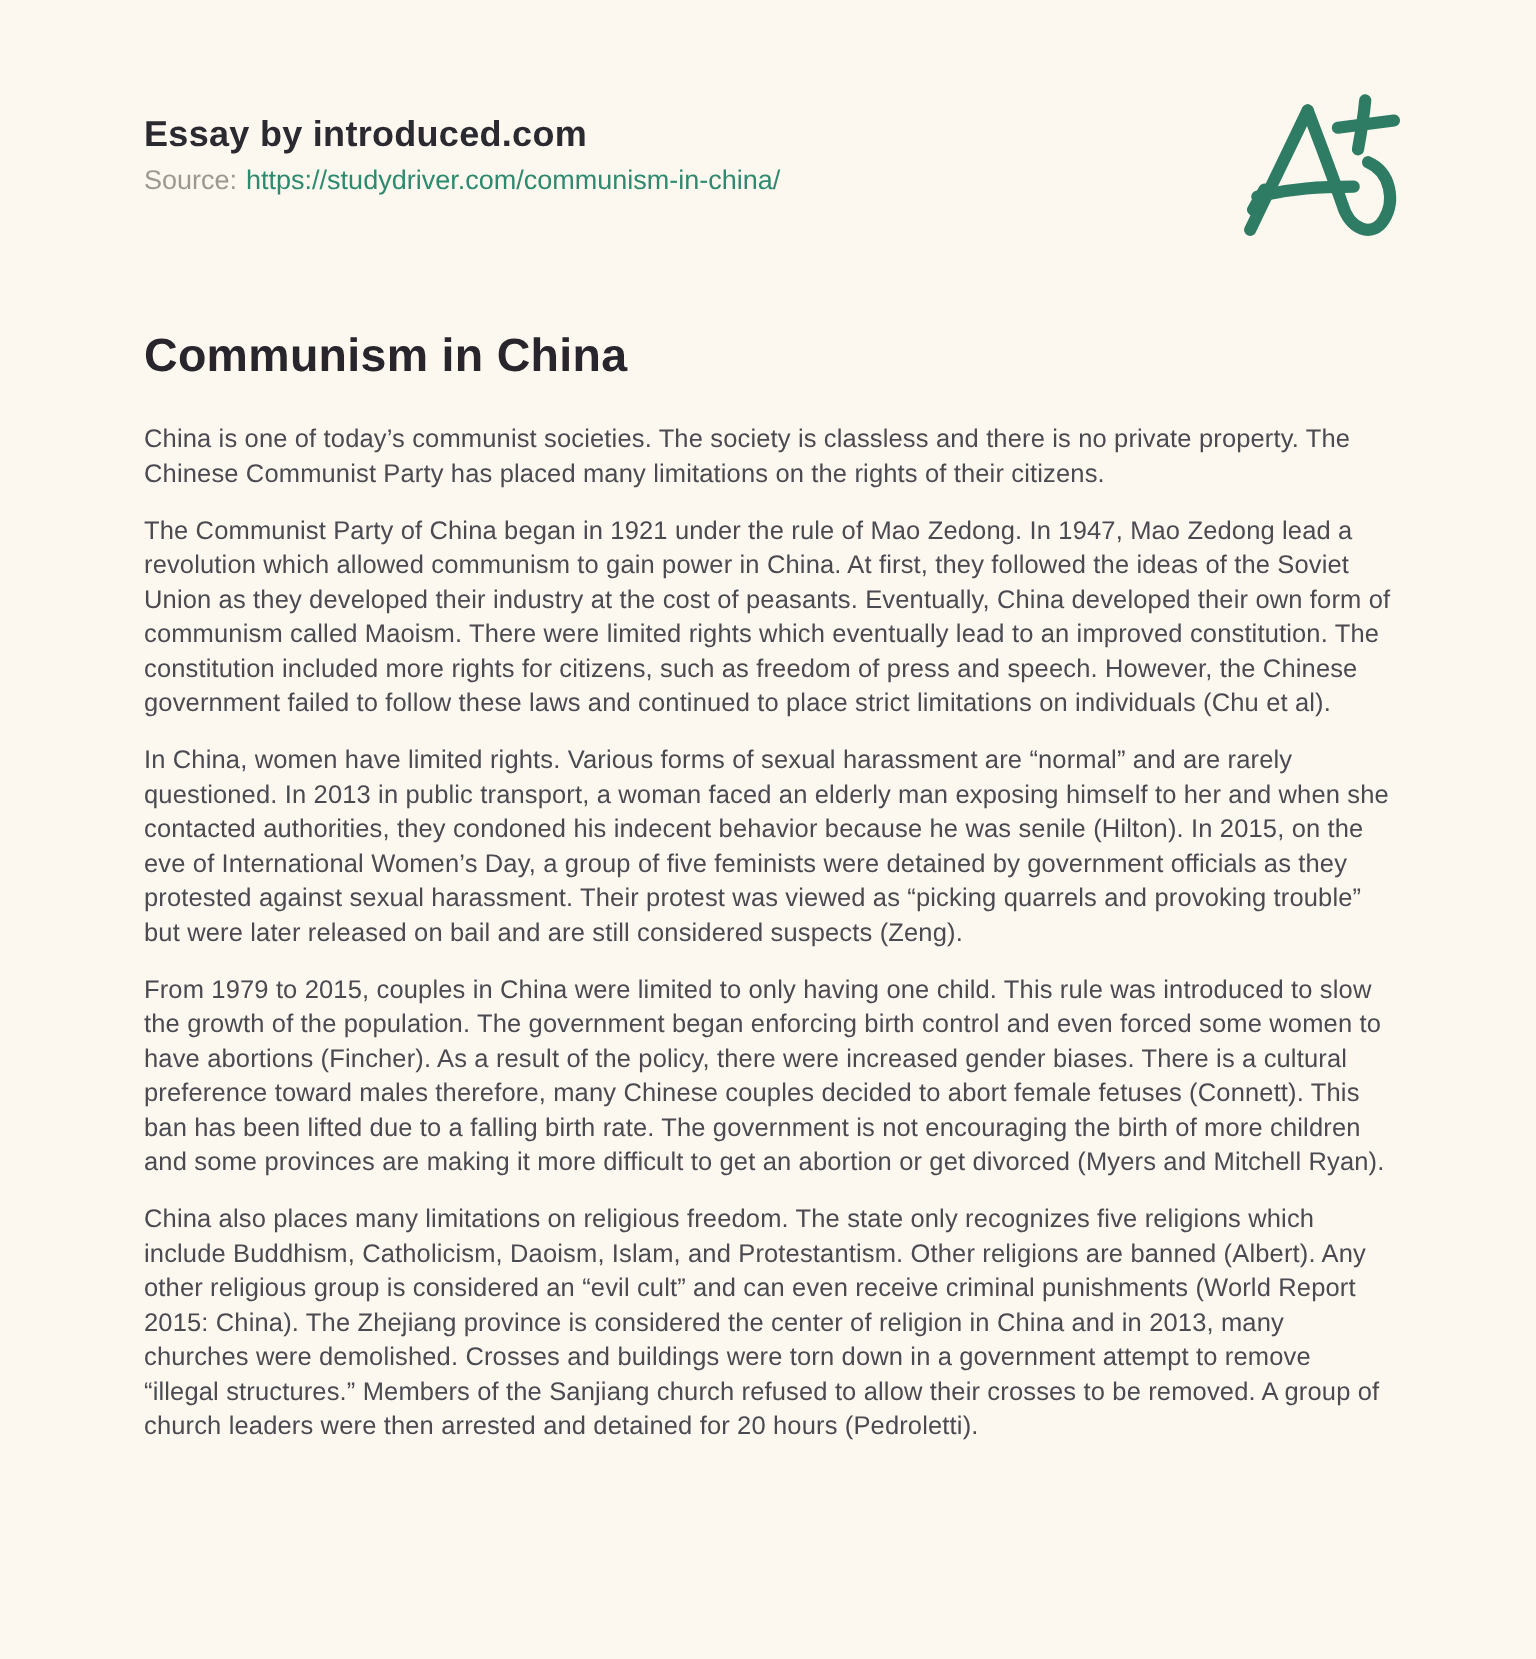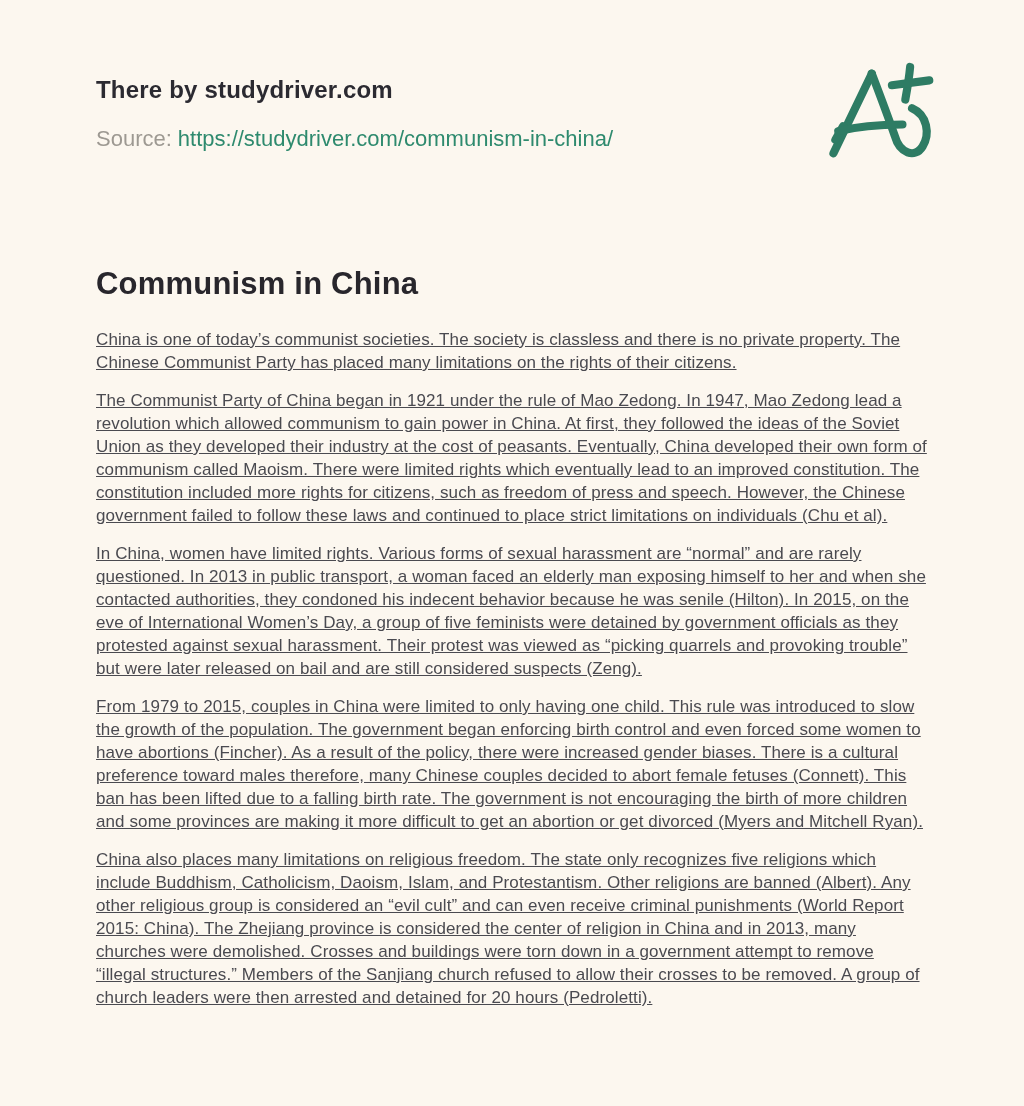--- a/index.html
+++ b/index.html
@@ -20,66 +20,65 @@
     height: 1106px;
     overflow: hidden;
   }
   .byline {
     font-size: 24px;
     font-weight: 700;
     color: #2b2a31;
     letter-spacing: 0.2px;
   }
   .source-line {
-    margin-top: 22px;
-    font-size: 22px;
+    margin-top: 6px;
+    font-size: 18px;
     color: #9d9992;
   }
   .source-link {
     color: #2e8a6e;
     text-decoration: none;
     margin-left: 6px;
     font-weight: 500;
     cursor: pointer;
   }
   .logo-wrap {
     position: absolute;
     top: 58px;
     right: 88px;
     width: 115px;
     height: 108px;
   }
   .logo-wrap svg { width: 100%; height: 100%; display: block; }
   .essay-title {
-    margin-top: 114px;
+    margin-top: 88px;
     font-size: 31px;
     font-weight: 700;
     color: #28262c;
     letter-spacing: 0.2px;
   }
   .essay-body p {
     width: 832px;
     font-size: 17px;
     line-height: 23px;
     color: #4a4a50;
     letter-spacing: 0.1px;
     margin-top: 15px;
-    text-decoration: underline;
   }
   .essay-body p:first-of-type {
     margin-top: 26px;
   }
 </style>
 </head>
 <body>
 
 <div class="page">
 
   <header>
-    <div class="byline">There by studydriver.com</div>
+    <div class="byline">Essay by introduced.com</div>
 
     <div class="source-line">
       <span>Source:</span><a class="source-link" href="#">https://studydriver.com/communism-in-china/</a>
     </div>
 
     <div class="logo-wrap">
       <svg viewBox="0 0 120 110" xmlns="http://www.w3.org/2000/svg" fill="none" stroke="#2e7c64" stroke-width="8.5" stroke-linecap="round">
 
         <path d="M13 98 L53 15"></path>
 

